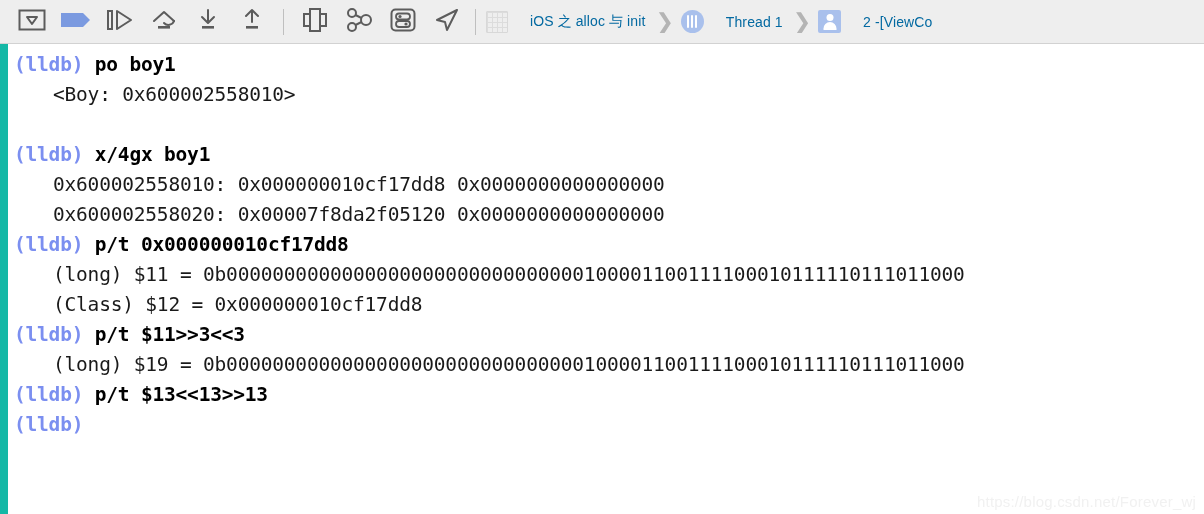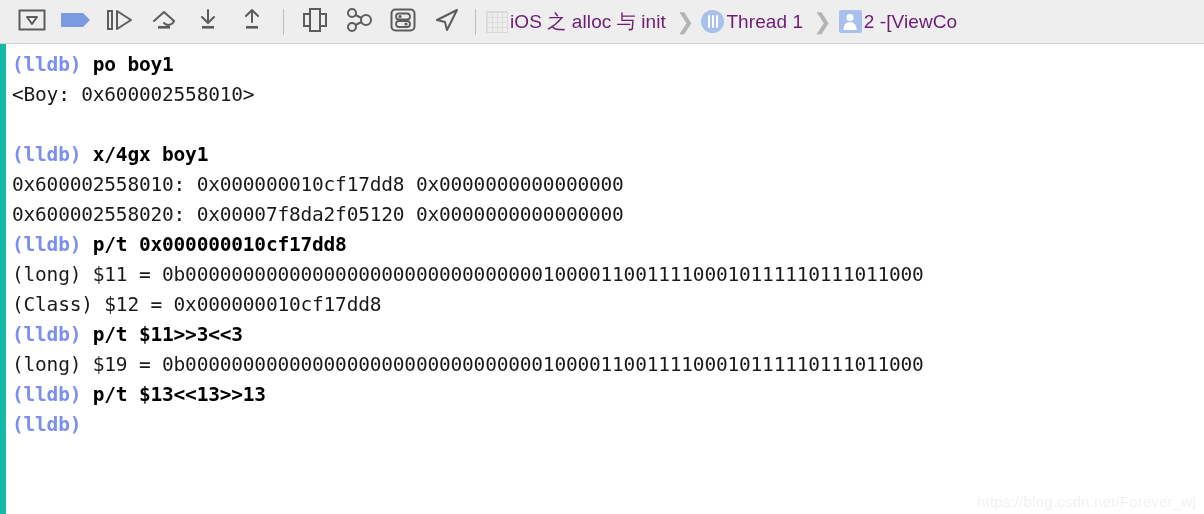--- a/index.html
+++ b/index.html
@@ -56,23 +56,23 @@
     flex: 1 1 auto;
     min-width: 0;
     overflow: hidden;
   }
   .crumb {
     display: flex;
     align-items: center;
     flex: 0 0 auto;
   }
   .crumb-label {
-    font-size: 19px;
-    color: #701a75;
-    margin-left: 2px;
+    font-size: 14px;
+    color: #0369a1;
+    margin-left: 22px;
     letter-spacing: 0.1px;
   }
   .chev {
     flex: 0 0 auto;
     margin: 0 7px 0 10px;
     color: #b4b4b4;
     font-size: 22px;
     font-weight: 300;
     line-height: 1;
   }
@@ -127,21 +127,21 @@
     width: 13px; height: 8px;
     border-radius: 7px 7px 0 0;
     background: #ffffff;
   }
 
   
   .console {
     position: relative;
     height: 470px;
     background: #ffffff;
-    border-left: 6px solid #14b8a6;
+    border-left: 8px solid #14b8a6;
     box-sizing: border-box;
     padding: 6px 0 0 2px;
     overflow: hidden;
   }
   .line {
     font-family: "DejaVu Sans Mono", "Liberation Mono", monospace;
     font-size: 19.5px;
     line-height: 30px;
     height: 30px;
     color: #1a1a1a;
@@ -151,21 +151,21 @@
   }
   .line.blank { color: transparent; }
   .prompt {
     color: #7b8ff0;
     font-weight: bold;
   }
   .cmd {
     color: #000000;
     font-weight: bold;
   }
-  .out { color: #1a1a1a; }
+  .out { color: #1a1a1a; margin-left: 39px; }
 
   .watermark {
     position: absolute;
     right: 8px;
     bottom: 4px;
     font-family: "Liberation Sans", sans-serif;
     font-size: 15px;
     color: #f1f1f1;
     letter-spacing: 0.2px;
   }

